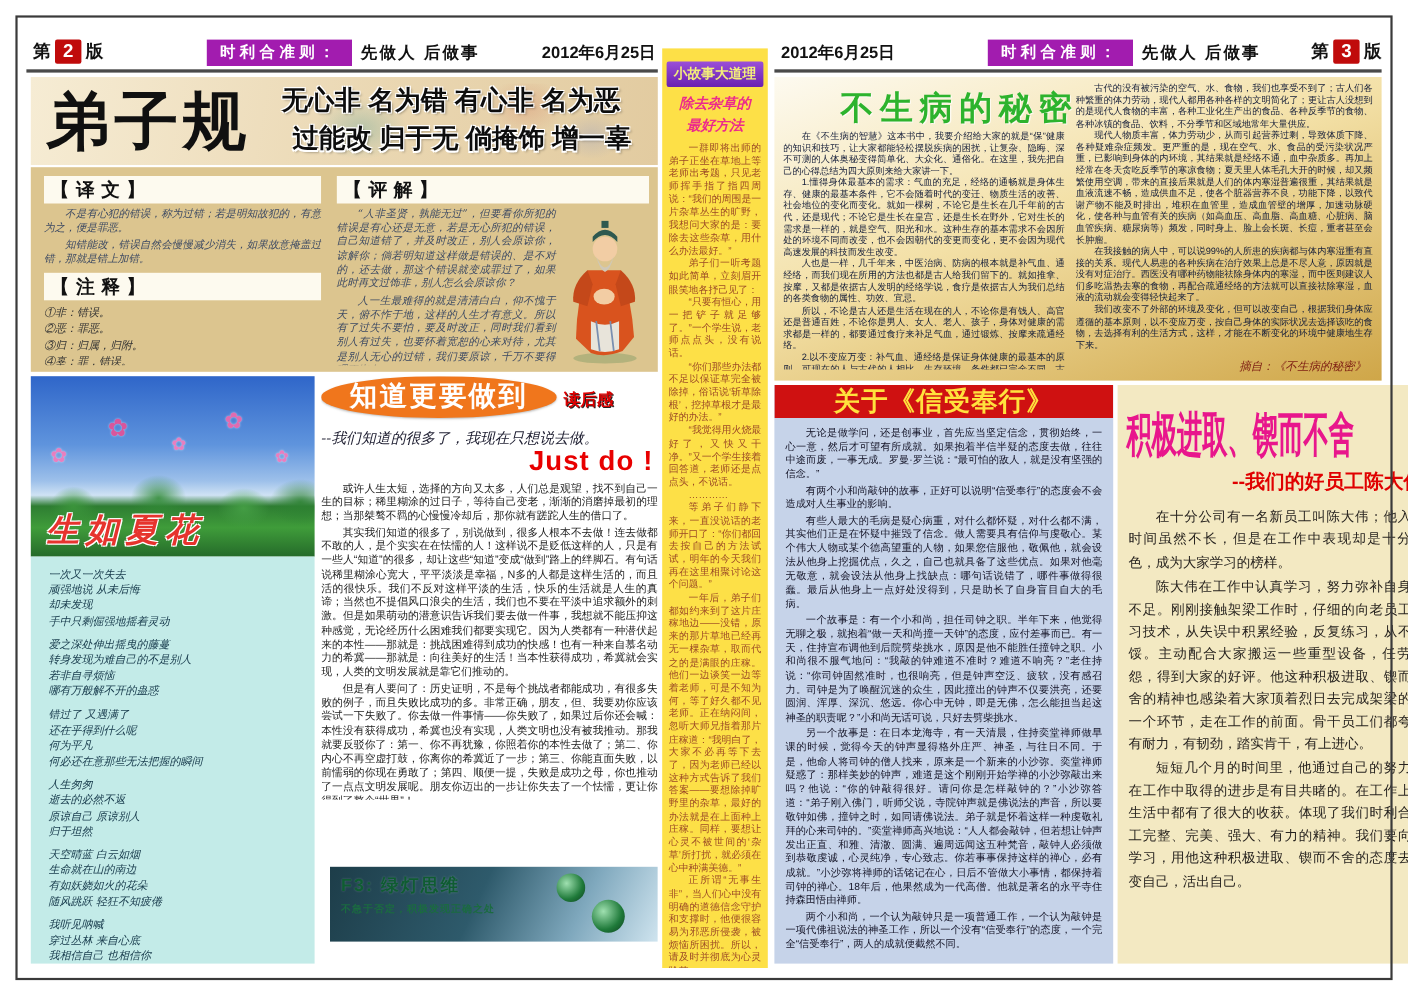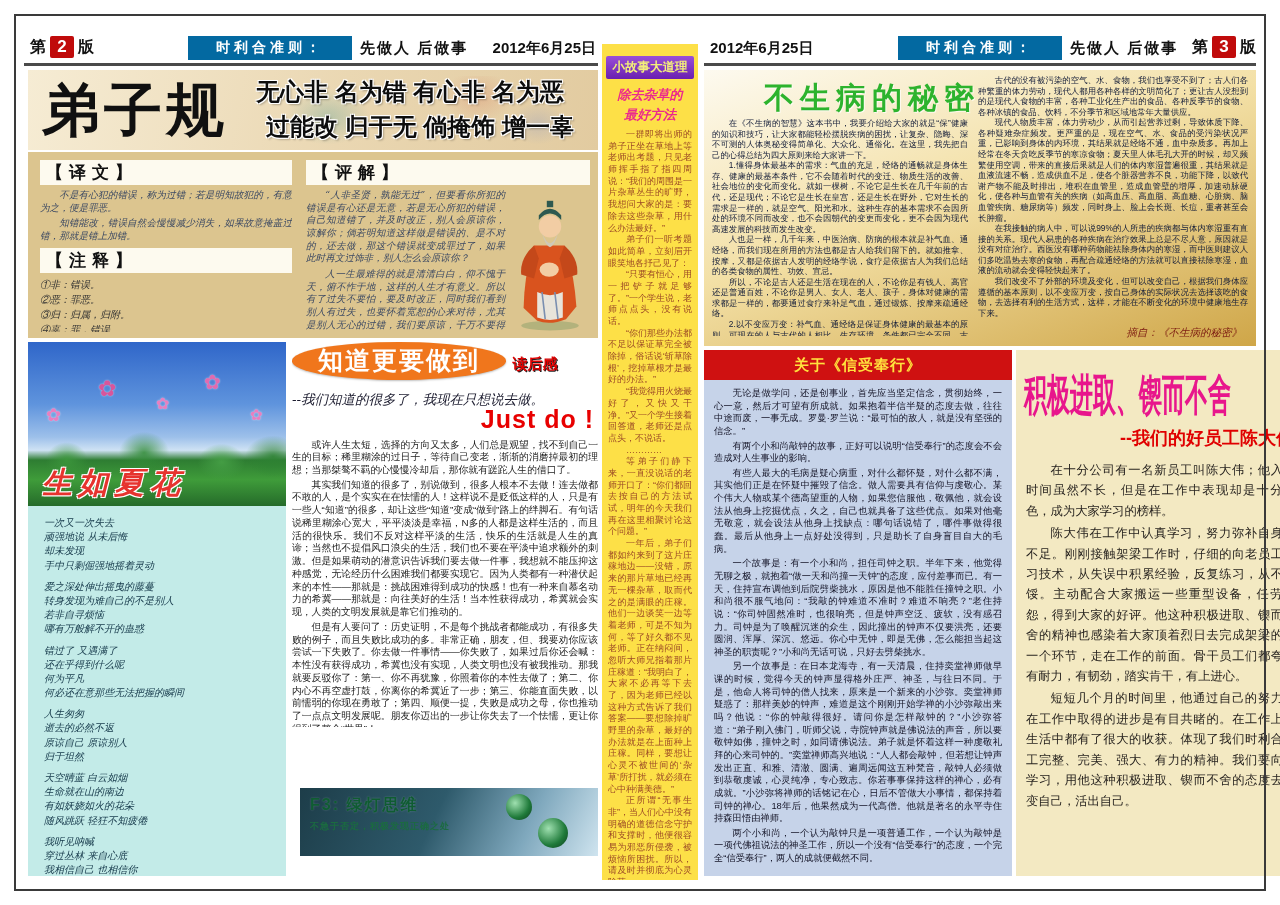--- a/index.html
+++ b/index.html
@@ -7,21 +7,21 @@
   .abs{position:absolute;}
   #frame{position:absolute;left:14px;top:14px;width:1248px;height:873px;
     border:2px solid #3a3a3a;pointer-events:none;z-index:9;}
 
   
   .hdr{position:absolute;top:36px;height:26px;font-weight:bold;font-size:15px;color:#111;}
   .plabel{display:inline-flex;align-items:center;gap:4px;font-size:16px;}
   .numbox{display:inline-block;background:#c00b0b;color:#fff;width:24px;height:22px;
     line-height:22px;text-align:center;font-size:17px;border-radius:2px;}
   .motto{display:inline-flex;align-items:center;gap:8px;}
-  .motto .mlabel{background:#0369a1;color:#fff;padding:3px 28px;letter-spacing:4px;font-size:14px;}
+  .motto .mlabel{background:#a21caf;color:#fff;padding:3px 12px;letter-spacing:4px;font-size:14px;}
   .motto .mtext{font-size:15px;letter-spacing:2px;}
   .rule{position:absolute;top:63px;height:3px;background:#4a4a4a;}
 
   
   #dz-banner{left:28px;top:70px;width:570px;height:80px;overflow:hidden;
     background:linear-gradient(100deg,#f6ecd4,#ead7b2 55%,#e2cba0);}
   #dz-banner::before{content:"";position:absolute;left:240px;top:6px;width:300px;height:68px;
     background:
       radial-gradient(60px 40px at 20% 60%,rgba(90,160,150,.35),transparent 70%),
       radial-gradient(50px 36px at 70% 30%,rgba(210,120,90,.3),transparent 70%),
@@ -99,21 +99,21 @@
     letter-spacing:6px;text-shadow:1px 1px 0 rgba(255,255,255,.7);}
   .health-col{position:absolute;overflow:hidden;}
   .health-col p{margin:0;text-indent:2em;font-size:8.4px;line-height:1.26;color:#131c38;text-align:justify;}
   #hc1{left:8px;top:48px;width:256px;height:218px;}
   #hc2{left:274px;top:5px;width:270px;height:244px;}
   .health-attr{position:absolute;right:14px;bottom:6px;font:italic 10.5px "DejaVu Serif",serif;color:#7d1c12;}
 
   
   #xinshou{left:704px;top:350px;width:308px;height:526px;background:#c6d3e9;overflow:hidden;}
   .xs-titlebar{height:30px;background:#cf1111;display:flex;align-items:center;justify-content:center;
-    color:#ffe23d;font-size:15px;font-weight:bold;letter-spacing:1px;text-align:center;}
+    color:#ffe23d;font-size:24px;font-weight:bold;letter-spacing:1px;text-align:center;}
   .xs-body{padding:7px 10px;height:474px;overflow:hidden;}
   .xs-body p{margin:0 0 2px;text-indent:2em;font-size:9.3px;line-height:1.36;color:#131326;text-align:justify;}
 
   
   #employee{left:1016px;top:350px;width:288px;height:526px;background:#f3e9c2;overflow:hidden;}
   .emp-title{margin:16px 4px 0 8px;color:#e8168c;font-weight:bold;font-size:23px;white-space:nowrap;
     transform:scaleY(1.9);transform-origin:top left;height:30px;letter-spacing:0px;}
   .emp-sub{color:#e00000;font-weight:bold;font-size:18px;text-align:right;margin:30px 10px 4px 0;}
   .emp-body{padding:6px 8px 0 10px;}
   .emp-body p{margin:0 0 2px;text-indent:2em;font:12.3px/1.66 "DejaVu Serif",serif;color:#27231f;

